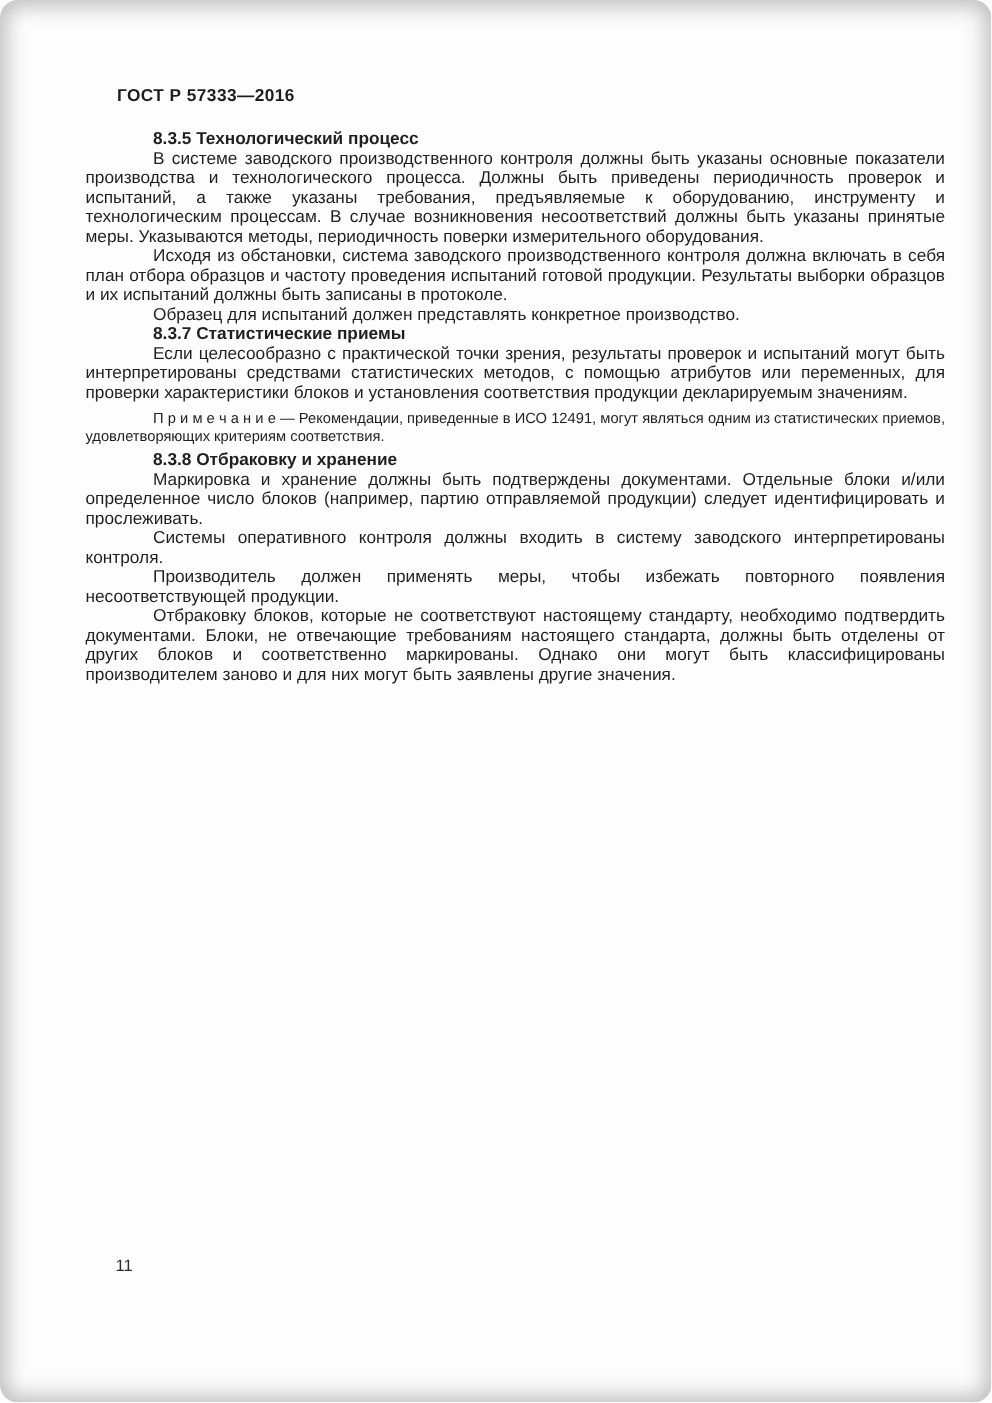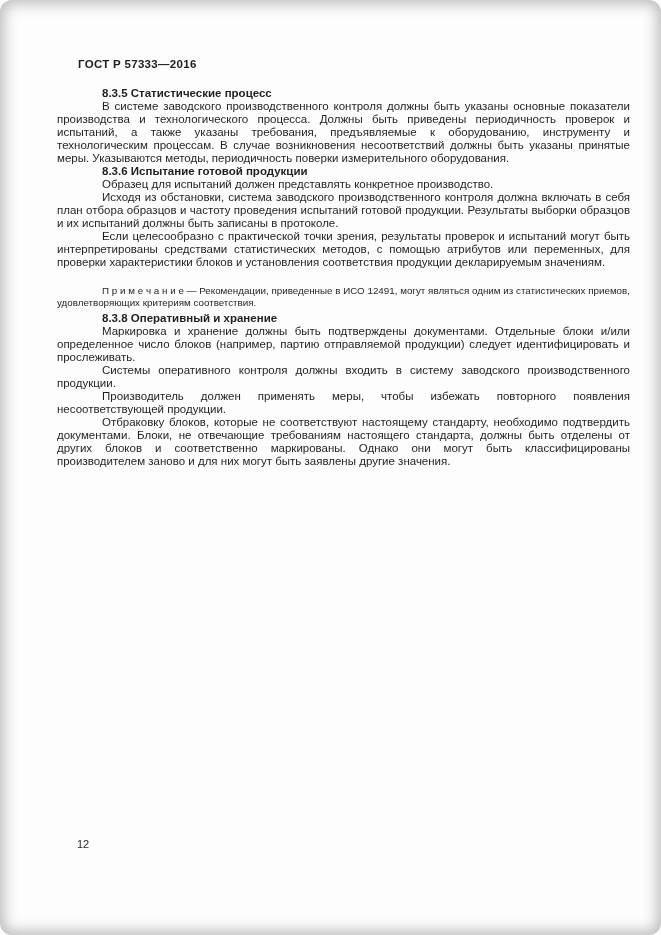--- a/index.html
+++ b/index.html
@@ -48,48 +48,48 @@
     text-indent: 45px;
     text-align: left;
   }
   .content .p {
     text-indent: 45px;
   }
   .content .note {
     font-size: 9.8px;
     line-height: 11.6px;
     text-indent: 45px;
-    margin: 16px 0 4px 0;
+    margin: 5px 0 4px 0;
   }
   .page-number {
     position: absolute;
     left: 77px;
     top: 838px;
     font-size: 11px;
     color: #2a2a2a;
   }
 </style>
 </head>
 <body>
 
 <div class="page">
 
   <div class="doc-header">ГОСТ Р 57333—2016</div>
 
   <div class="content">
-    <div class="h">8.3.5 Статистические процесс</div>
+    <div class="h">8.3.5 Технологический процесс</div>
     <div class="p">В системе заводского производственного контроля должны быть указаны основные показатели производства и технологического процесса. Должны быть приведены периодичность проверок и испытаний, а также указаны требования, предъявляемые к оборудованию, инструменту и технологическим процессам. В случае возникновения несоответствий должны быть указаны принятые меры. Указываются методы, периодичность поверки измерительного оборудования.</div>
-    <div class="h">8.3.6 Испытание готовой продукции</div>
+    <div class="p">Исходя из обстановки, система заводского производственного контроля должна включать в себя план отбора образцов и частоту проведения испытаний готовой продукции. Результаты выборки образцов и их испытаний должны быть записаны в протоколе.</div>
     <div class="p">Образец для испытаний должен представлять конкретное производство.</div>
-    <div class="p">Исходя из обстановки, система заводского производственного контроля должна включать в себя план отбора образцов и частоту проведения испытаний готовой продукции. Результаты выборки образцов и их испытаний должны быть записаны в протоколе.</div>
+    <div class="h">8.3.7 Статистические приемы</div>
     <div class="p">Если целесообразно с практической точки зрения, результаты проверок и испытаний могут быть интерпретированы средствами статистических методов, с помощью атрибутов или переменных, для проверки характеристики блоков и установления соответствия продукции декларируемым значениям.</div>
     <div class="note">П р и м е ч а н и е — Рекомендации, приведенные в ИСО 12491, могут являться одним из статистических приемов, удовлетворяющих критериям соответствия.</div>
-    <div class="h">8.3.8 Оперативный и хранение</div>
+    <div class="h">8.3.8 Отбраковку и хранение</div>
     <div class="p">Маркировка и хранение должны быть подтверждены документами. Отдельные блоки и/или определенное число блоков (например, партию отправляемой продукции) следует идентифицировать и прослеживать.</div>
-    <div class="p">Системы оперативного контроля должны входить в систему заводского производственного продукции.</div>
+    <div class="p">Системы оперативного контроля должны входить в систему заводского интерпретированы контроля.</div>
     <div class="p">Производитель должен применять меры, чтобы избежать повторного появления несоответствующей продукции.</div>
     <div class="p">Отбраковку блоков, которые не соответствуют настоящему стандарту, необходимо подтвердить документами. Блоки, не отвечающие требованиям настоящего стандарта, должны быть отделены от других блоков и соответственно маркированы. Однако они могут быть классифицированы производителем заново и для них могут быть заявлены другие значения.</div>
   </div>
 
-  <div class="page-number">12</div>
+  <div class="page-number">11</div>
 
   <div class="vignette"></div>
 </div>
 
 </body></html>

